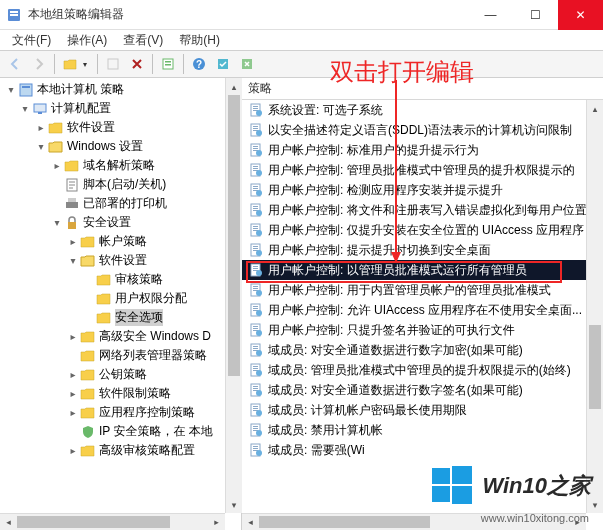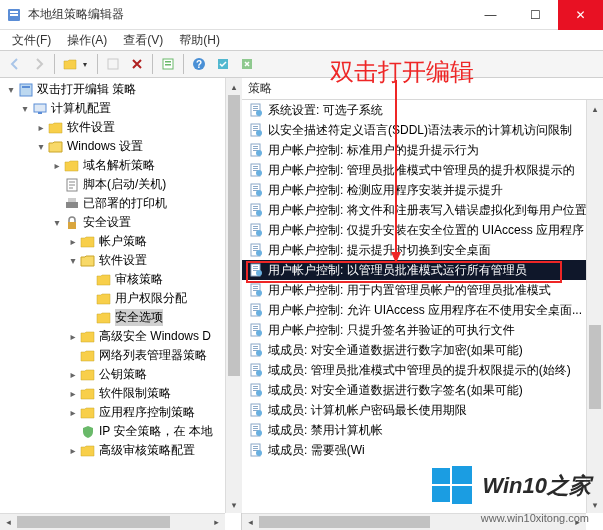--- a/index.html
+++ b/index.html
@@ -159,21 +159,21 @@
   <div class="tree-panel">
     <div class="tree">
       <div class="tree-item indent-0">
         <span class="expand">▾</span>
         <span class="node-icon">
             <svg width="16" height="16">
               <rect x="2" y="2" width="12" height="12" fill="#bcd8f0" stroke="#5b8dd6"></rect>
               <rect x="4" y="4" width="8" height="2" fill="#5b8dd6"></rect>
             </svg>
           </span>
-        <span class="label">双击打开编辑 策略</span>
+        <span class="label">本地计算机 策略</span>
       </div>
       <div class="tree-item indent-1">
         <span class="expand">▾</span>
         <span class="node-icon">
             <svg width="16" height="16">
               <rect x="2" y="3" width="12" height="8" fill="#dde8f5" stroke="#5b8dd6"></rect>
               <rect x="6" y="11" width="4" height="2" fill="#5b8dd6"></rect>
             </svg>
           </span>
         <span class="label">计算机配置</span>

